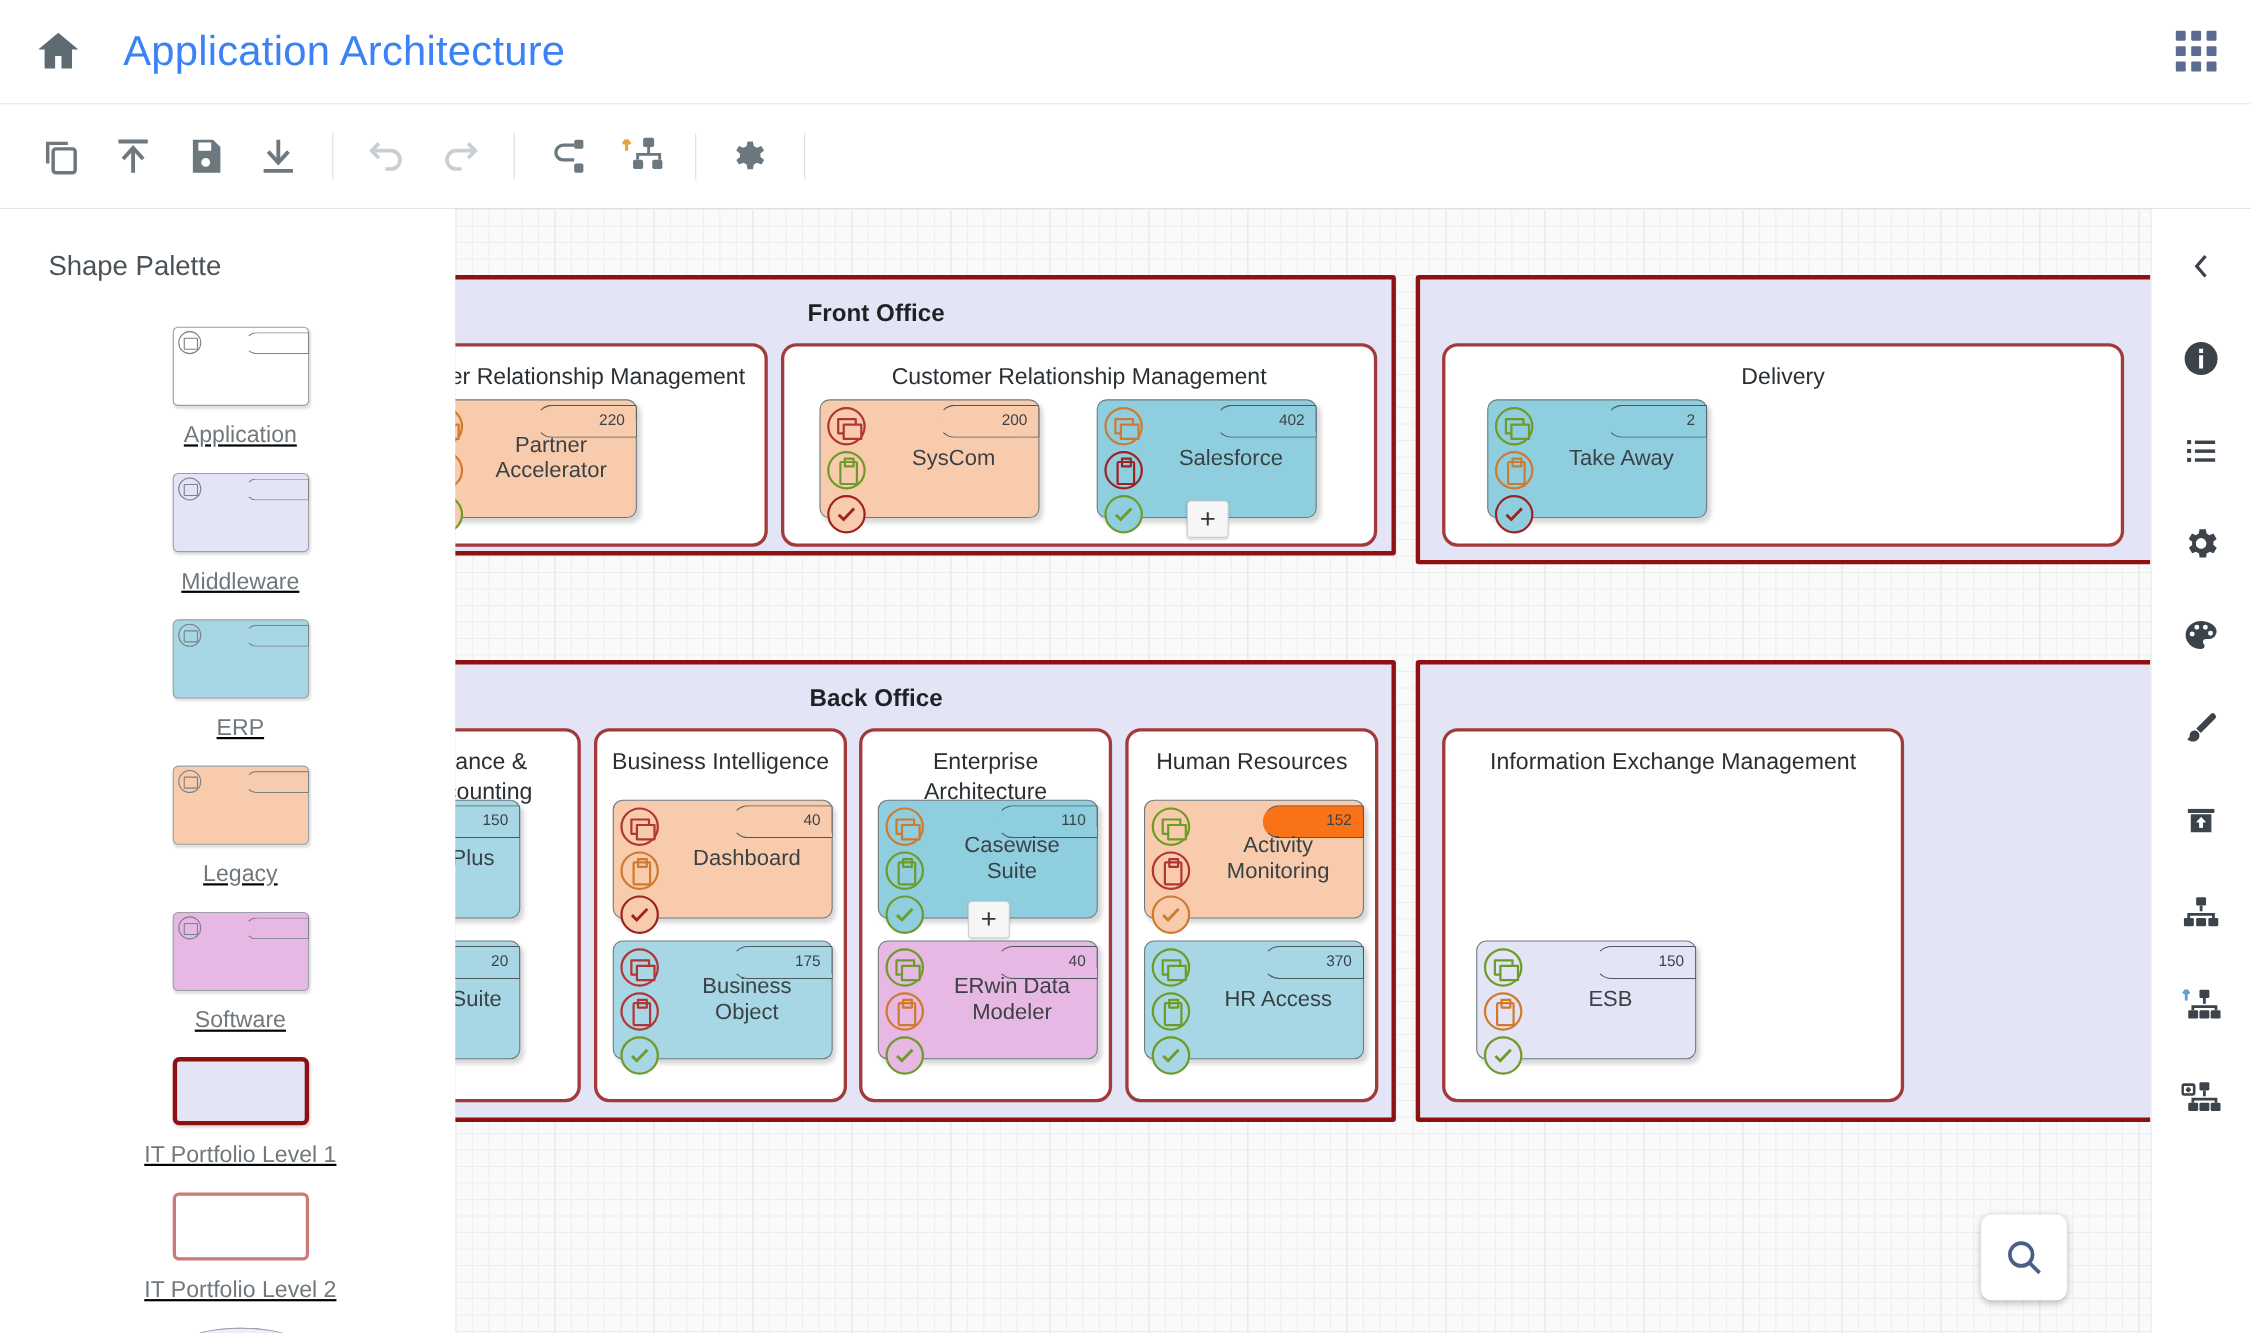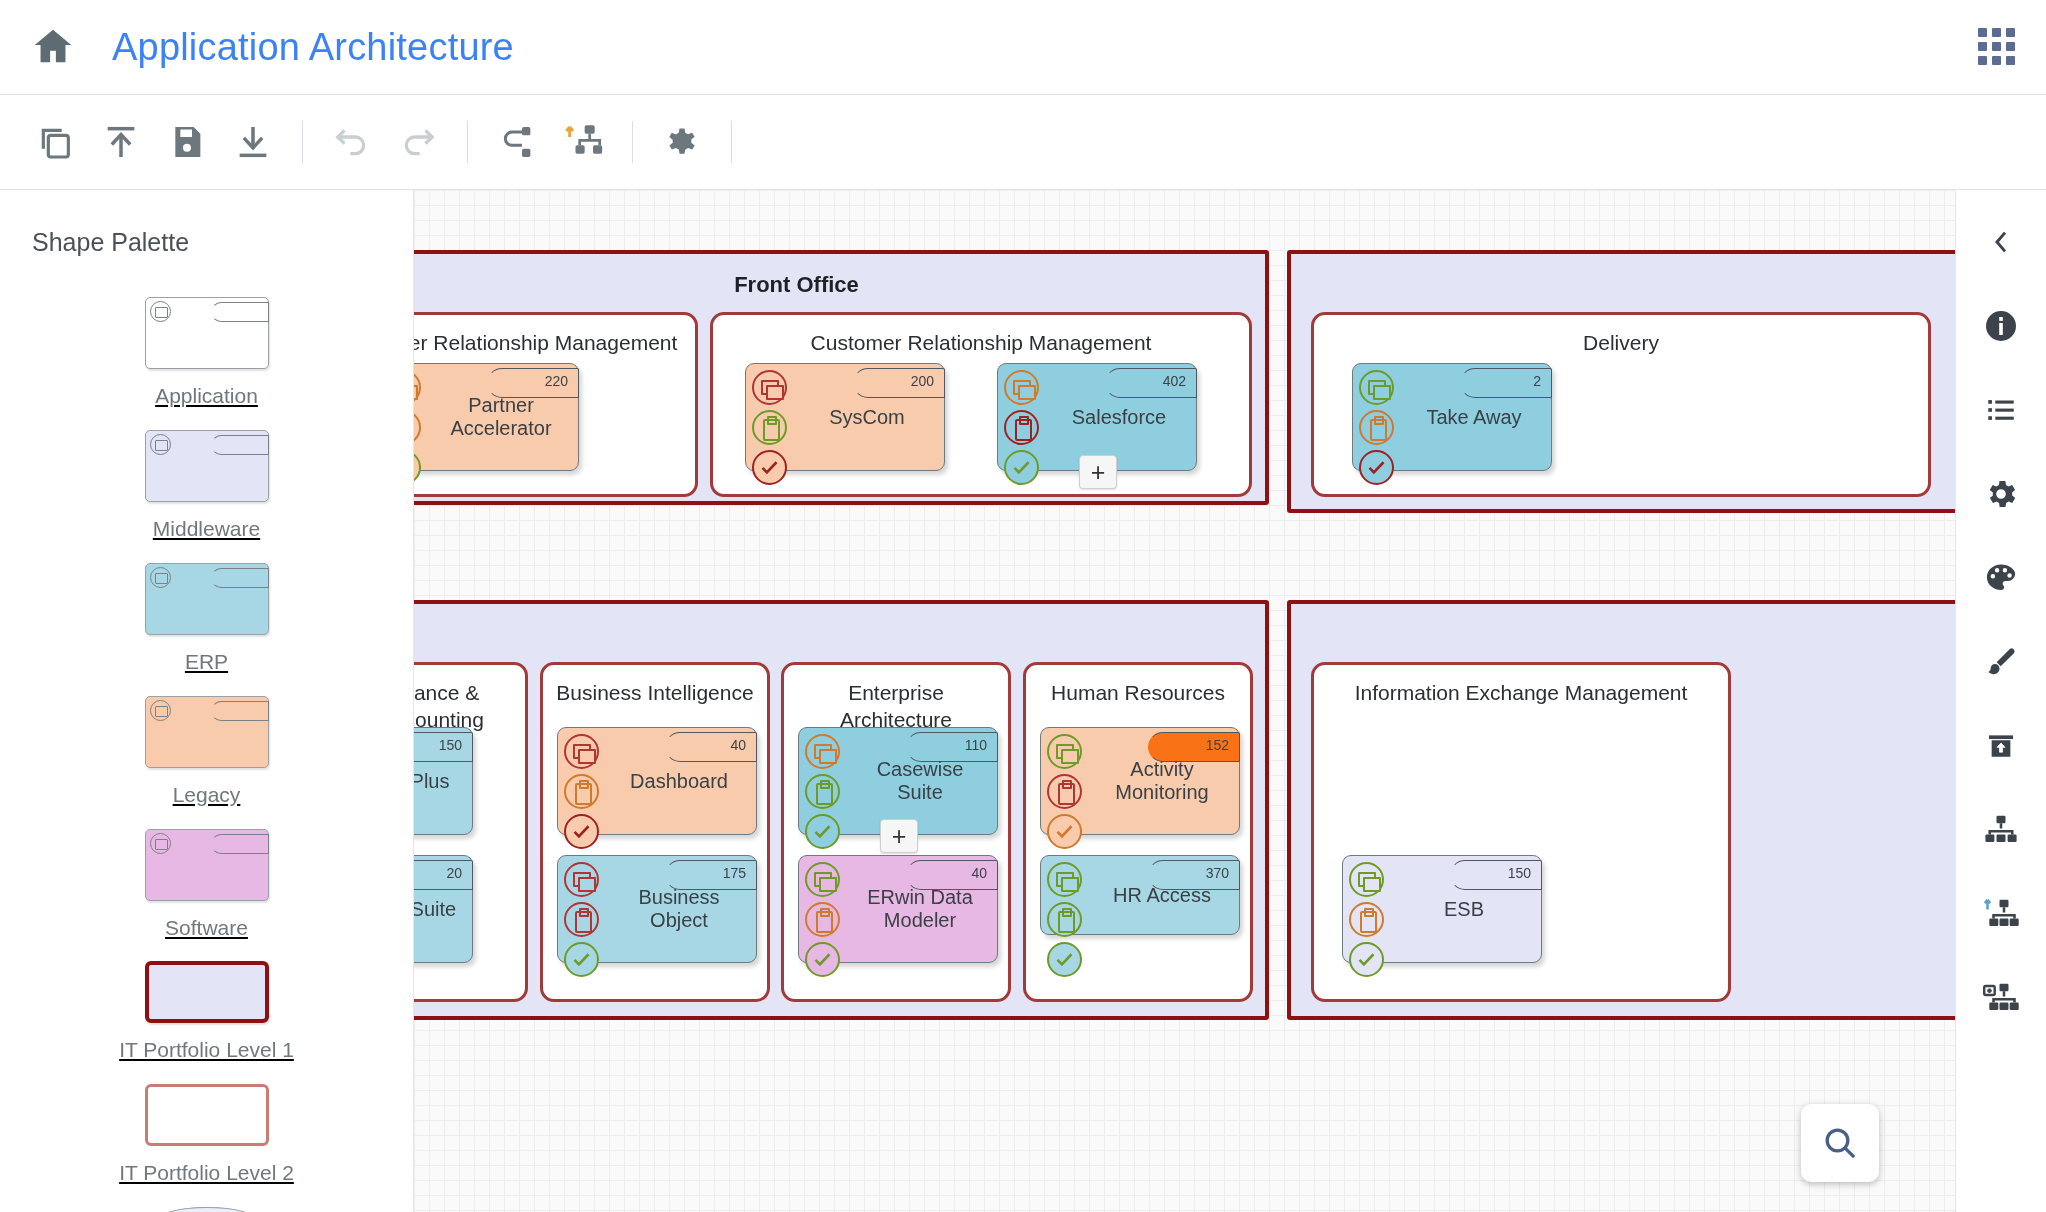--- a/index.html
+++ b/index.html
@@ -36,21 +36,21 @@
   }
   .tb-btn {
     width: 62px; height: 62px; display: flex; align-items: center; justify-content: center;
     color: #6d777e; cursor: pointer; border-radius: 4px;
   }
   .tb-btn.disabled { color: #c9ced2; cursor: default; }
   .tb-sep { width: 1px; height: 42px; background: #d9dde0; margin: 0 14px; }
 
   
   .palette {
-    position: absolute; top: 190px; left: 0; width: 414px; height: 1022px;
+    position: absolute; top: 190px; left: 12px; width: 414px; height: 1022px;
     background: #ffffff; border-right: 1px solid #e6e6e6; overflow: hidden;
   }
   .palette-title {
     margin: 38px 0 0 32px; font-size: 25px; color: #4b5257; font-weight: 400;
   }
   .palette-grid {
     margin-top: 40px; display: grid; grid-template-columns: 1fr;
     row-gap: 20px;
     text-decoration: underline;
   }
@@ -402,20 +402,21 @@
                 <path d="M4 12.5l5 5L20 6"></path>
               </svg>
             </div>
           </div>
           <div class="tag" style="background:#8fcede">2</div>
           <div class="name">Take Away</div>
         </div>
       </div>
     </div>
     <div class="lane" style="left: -90px; top: 410px; width: 945px; height: 420px;">
+      <div class="lane-title">Back Office</div>
       <div class="subgroup" style="left: 8px; top: 58px; width: 192px; height: 340px;">
         <div class="subgroup-title">Finance &amp; Accounting</div>
         <div class="appcard" style="left: -66px; top: 62px; width: 200px; height: 108px; background: rgb(167, 215, 228);">
           <div class="glyphs"></div>
           <div class="tag" style="background:#a7d7e4">150</div>
           <div class="name">ComptaPlus</div>
         </div>
         <div class="appcard" style="left: -66px; top: 190px; width: 200px; height: 108px; background: rgb(167, 215, 228);">
           <div class="glyphs"></div>
           <div class="tag" style="background:#a7d7e4">20</div>
@@ -489,21 +490,21 @@
             <div class="glyph g-clip" style="color:#b03535;background:#f8cbac"></div>
             <div class="glyph g-check" style="color:#cf7a2e;background:#f8cbac">
               <svg width="21" height="21" viewBox="0 0 24 24" fill="none" stroke="#cf7a2e" stroke-width="3">
                 <path d="M4 12.5l5 5L20 6"></path>
               </svg>
             </div>
           </div>
           <div class="tag" style="background:#f97316">152</div>
           <div class="name">Activity Monitoring</div>
         </div>
-        <div class="appcard" style="left: 14px; top: 190px; width: 200px; height: 80px; background: rgb(167, 215, 228);">
+        <div class="appcard" style="left: 14px; top: 190px; width: 200px; height: 108px; background: rgb(167, 215, 228);">
           <div class="glyphs">
             <div class="glyph g-win" style="color:#6e9b28;background:#a7d7e4"></div>
             <div class="glyph g-clip" style="color:#6e9b28;background:#a7d7e4"></div>
             <div class="glyph g-check" style="color:#6e9b28;background:#a7d7e4">
               <svg width="21" height="21" viewBox="0 0 24 24" fill="none" stroke="#6e9b28" stroke-width="3">
                 <path d="M4 12.5l5 5L20 6"></path>
               </svg>
             </div>
           </div>
           <div class="tag" style="background:#a7d7e4">370</div>

